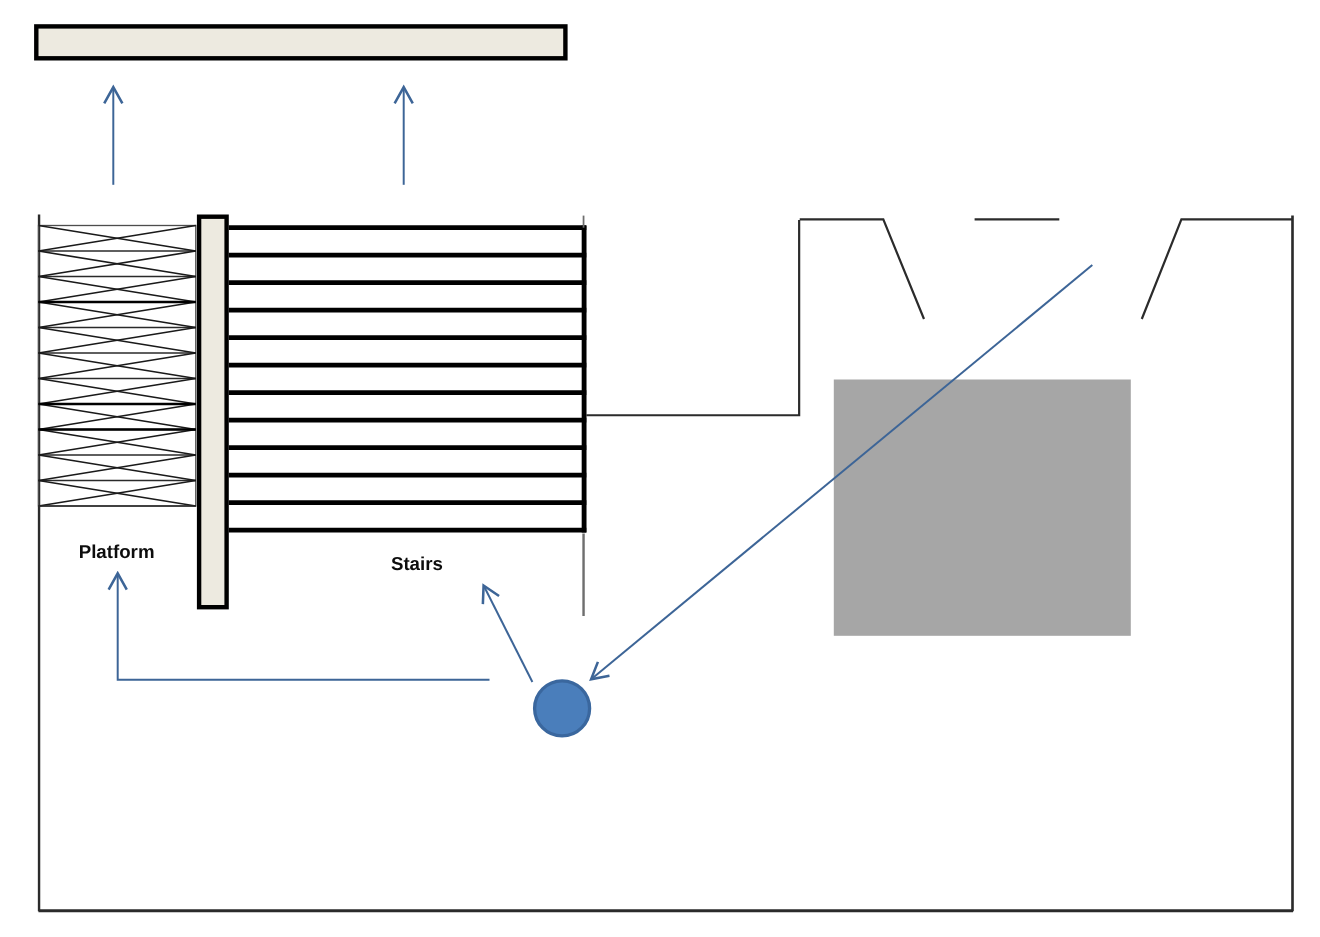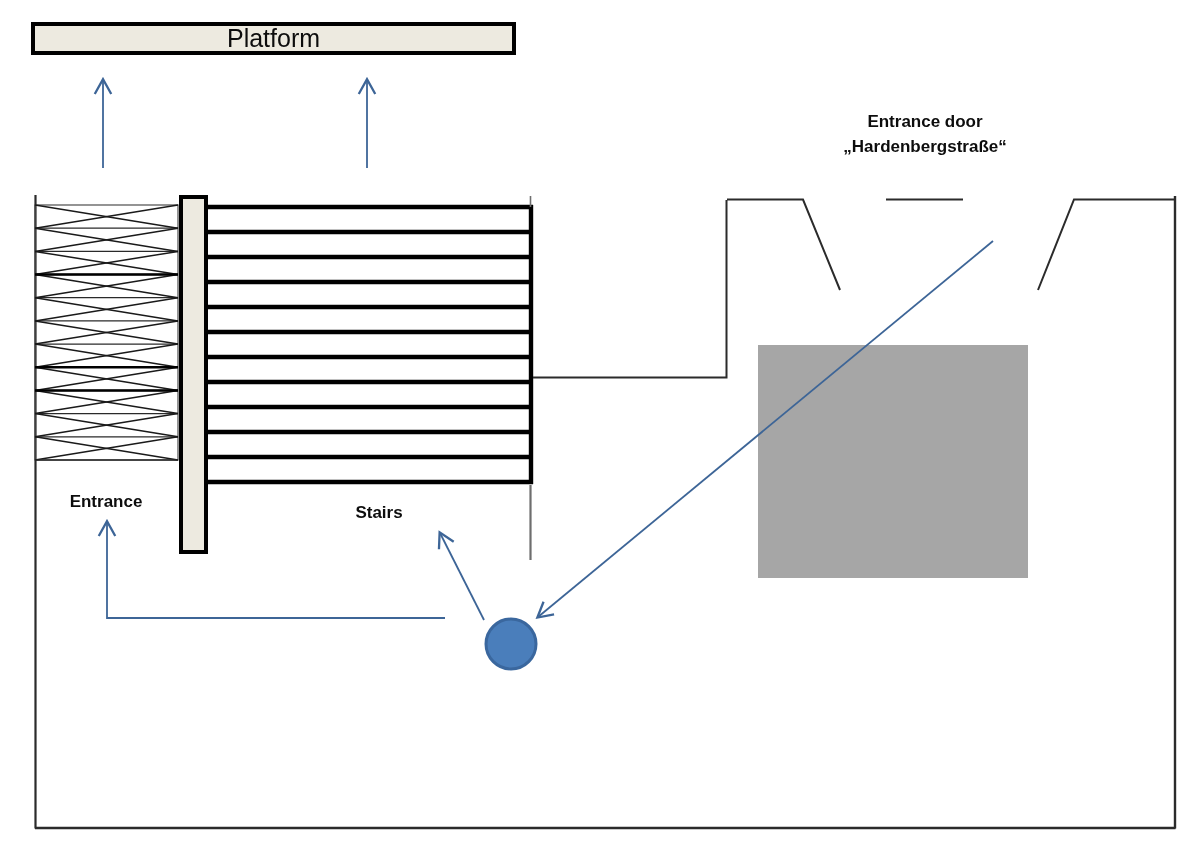--- a/index.html
+++ b/index.html
@@ -216,24 +216,21 @@
     <g>
       <path d="M 445 618 L 107 618 L 107 522" fill="none" stroke="#3D6597" stroke-width="1.8" marker-end="url(#arrow-open-blue)"></path>
     </g>
 
     <g>
       <circle cx="511" cy="644" r="25" fill="#4A7EBB" stroke="#3A679E" stroke-width="3"></circle>
     </g>
 
   </svg>
 
-  <div class="lbl lbl-platform">Platform</div>
-
-  <div class="lbl lbl-escalator">Entrance</div>
+
+  <div class="lbl lbl-escalator">Platform</div>
 
   <div class="lbl lbl-stairs">Stairs</div>
 
-  <div class="lbl lbl-entrance">Entrance door
-„Hardenbergstraße“</div>
 
 
 
 </div>
 
 </body></html>

